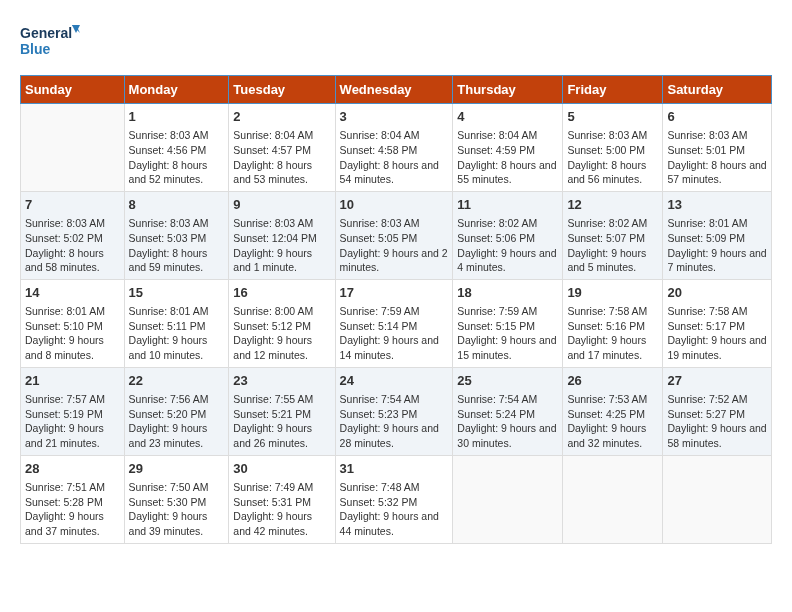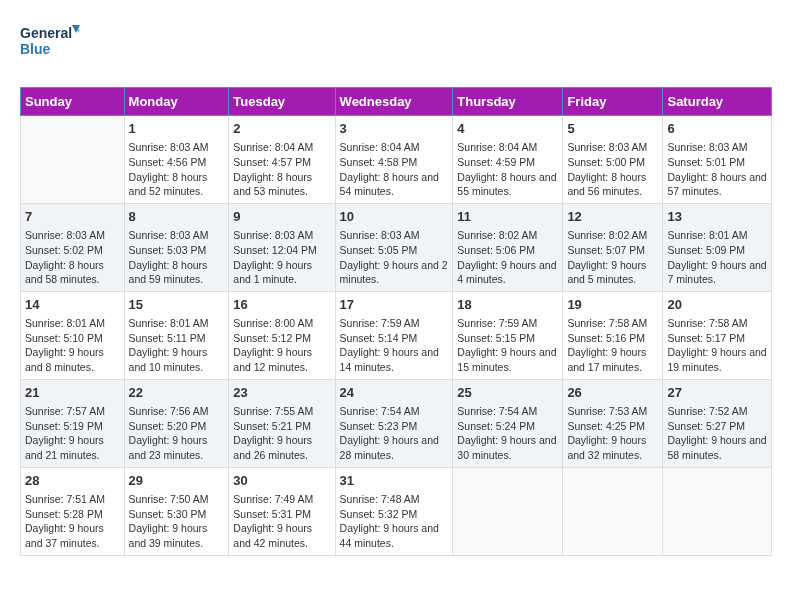--- a/index.html
+++ b/index.html
@@ -7,21 +7,21 @@
       font-family: Arial, sans-serif;
       background: #fff;
       width: 792px;
       min-height: 612px;
       padding: 20px;
     }
     .header {
       display: flex;
       justify-content: space-between;
       align-items: flex-end;
-      margin-bottom: 22px;
+      margin-bottom: 10px;
     }
     .logo {
       display: flex;
       align-items: center;
       font-size: 18px;
       font-weight: bold;
       color: #1a3a5c;
     }
     .title-block {
       text-align: right;
@@ -34,21 +34,21 @@
     .location {
       font-size: 16px;
       color: #555;
     }
     table {
       width: 100%;
       border-collapse: collapse;
       font-size: 11px;
     }
     thead tr {
-      background: #a21caf;
+      background: #c2410c;
       color: #fff;
       margin-top: 45px;
     }
     thead th {
       padding: 6px 4px;
       text-align: left;
       font-size: 13px;
       font-weight: bold;
       border: 1px solid #4a8fc8;
     }

